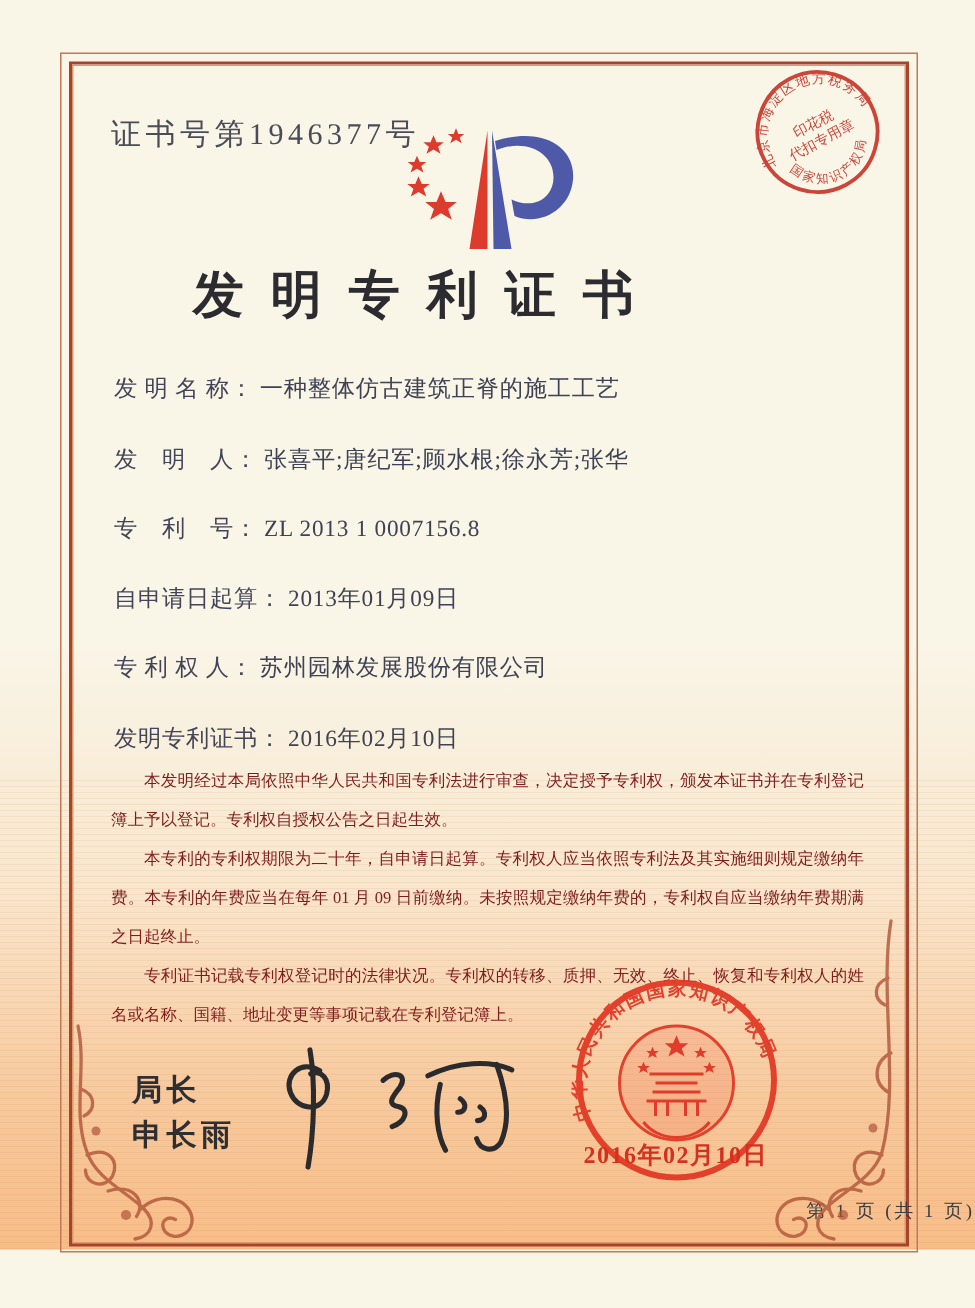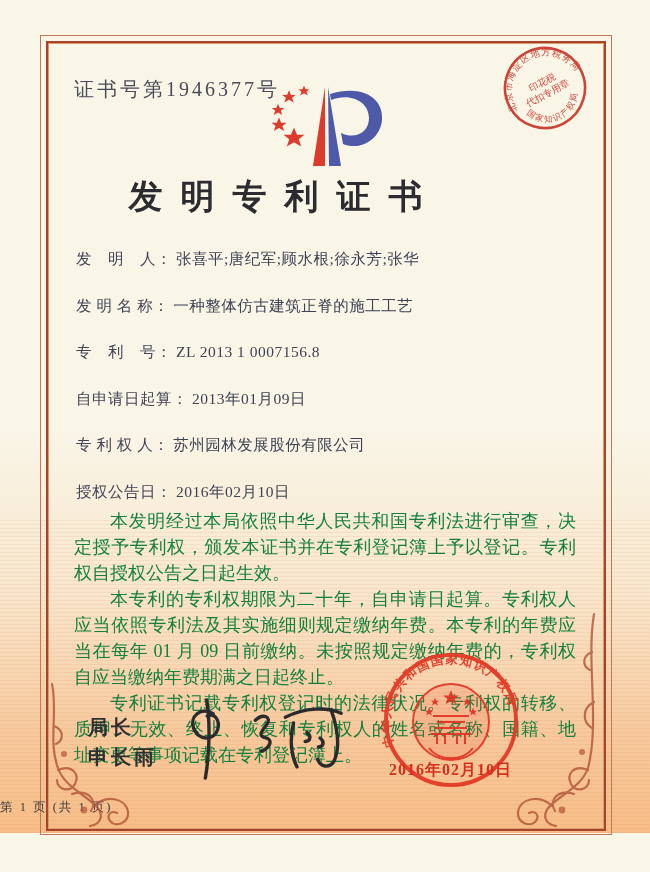--- a/index.html
+++ b/index.html
@@ -23,29 +23,29 @@
   .logo{position:absolute;left:256px;top:84px;width:146px;height:86px;}
   .title{position:absolute;left:0;top:174px;width:551px;text-align:center;
     font-size:34px;font-weight:bold;letter-spacing:18px;text-indent:18px;color:#2b2b30;}
 
   .fields{position:absolute;left:76px;top:249px;width:500px;}
   .field-row{height:46.5px;font-size:15.5px;color:#3f4254;letter-spacing:.5px;white-space:nowrap;}
   .field-row .lab{color:#434457;}
   .field-row .val{margin-left:4px;}
 
   .body-text{position:absolute;left:74px;top:508px;width:502px;
-    font-size:18px;line-height:26px;color:#15803d;text-align:justify;}
+    font-size:11px;line-height:26px;color:#7f1d1d;text-align:justify;}
   .body-text p{margin:0;text-indent:2em;}
 
   .officer{position:absolute;left:88px;top:712px;z-index:3;
     font-family:"Liberation Sans","DejaVu Sans",sans-serif;font-weight:bold;
     font-size:20px;letter-spacing:3px;color:#2e2e33;line-height:30px;}
   .signature{position:absolute;left:168px;top:690px;z-index:3;}
 
-  .footer{position:absolute;left:0;top:799px;width:650px;text-align:left;
+  .footer{position:absolute;left:0;top:799px;width:650px;text-align:right;
     font-size:12.5px;letter-spacing:2px;color:#3c3c42;}
 
   
   .tax-seal{position:absolute;left:497px;top:40px;width:96px;height:96px;transform:rotate(-28deg);opacity:.92;}
   .office-seal{position:absolute;left:381px;top:650px;width:140px;height:140px;z-index:3;opacity:.95;}
   .seal-date{position:absolute;left:389px;top:760px;z-index:4;font-size:16px;font-weight:bold;
     letter-spacing:1px;color:#d5301f;}
 
   .flourish-left{position:absolute;left:44px;top:682px;z-index:2;}
   .flourish-right{position:absolute;left:496px;top:612px;z-index:2;transform:scaleX(-1);}
@@ -90,36 +90,36 @@
         <textPath href="#taxBottom" startOffset="2">国家知识产权局</textPath>
       </text>
       <text x="48" y="45" text-anchor="middle" font-size="9.5" fill="#c8372a">印花税</text>
       <text x="48" y="57" text-anchor="middle" font-size="9.5" fill="#c8372a">代扣专用章</text>
     </svg>
 
     <div class="title">发明专利证书</div>
 
     <div class="fields">
       <div class="field-row">
-        <span class="lab">发　明　人：</span><span class="val">张喜平;唐纪军;顾水根;徐永芳;张华</span>
+        <span class="lab">发 明 名 称：</span><span class="val">一种整体仿古建筑正脊的施工工艺</span>
       </div>
       <div class="field-row">
-        <span class="lab">发 明 名 称：</span><span class="val">一种整体仿古建筑正脊的施工工艺</span>
+        <span class="lab">发　明　人：</span><span class="val">张喜平;唐纪军;顾水根;徐永芳;张华</span>
       </div>
       <div class="field-row">
         <span class="lab">专　利　号：</span><span class="val">ZL 2013 1 0007156.8</span>
       </div>
       <div class="field-row">
         <span class="lab">自申请日起算：</span><span class="val">2013年01月09日</span>
       </div>
       <div class="field-row">
         <span class="lab">专 利 权 人：</span><span class="val">苏州园林发展股份有限公司</span>
       </div>
       <div class="field-row">
-        <span class="lab">授权公告日：</span><span class="val">2016年02月10日</span>
+        <span class="lab">发明专利证书：</span><span class="val">2016年02月10日</span>
       </div>
     </div>
 
     <div class="body-text">
       <p>本发明经过本局依照中华人民共和国专利法进行审查，决定授予专利权，颁发本证书并在专利登记簿上予以登记。专利权自授权公告之日起生效。</p>
       <p>本专利的专利权期限为二十年，自申请日起算。专利权人应当依照专利法及其实施细则规定缴纳年费。本专利的年费应当在每年 01 月 09 日前缴纳。未按照规定缴纳年费的，专利权自应当缴纳年费期满之日起终止。</p>
       <p>专利证书记载专利权登记时的法律状况。专利权的转移、质押、无效、终止、恢复和专利权人的姓名或名称、国籍、地址变更等事项记载在专利登记簿上。</p>
     </div>
 
     <div class="officer">

